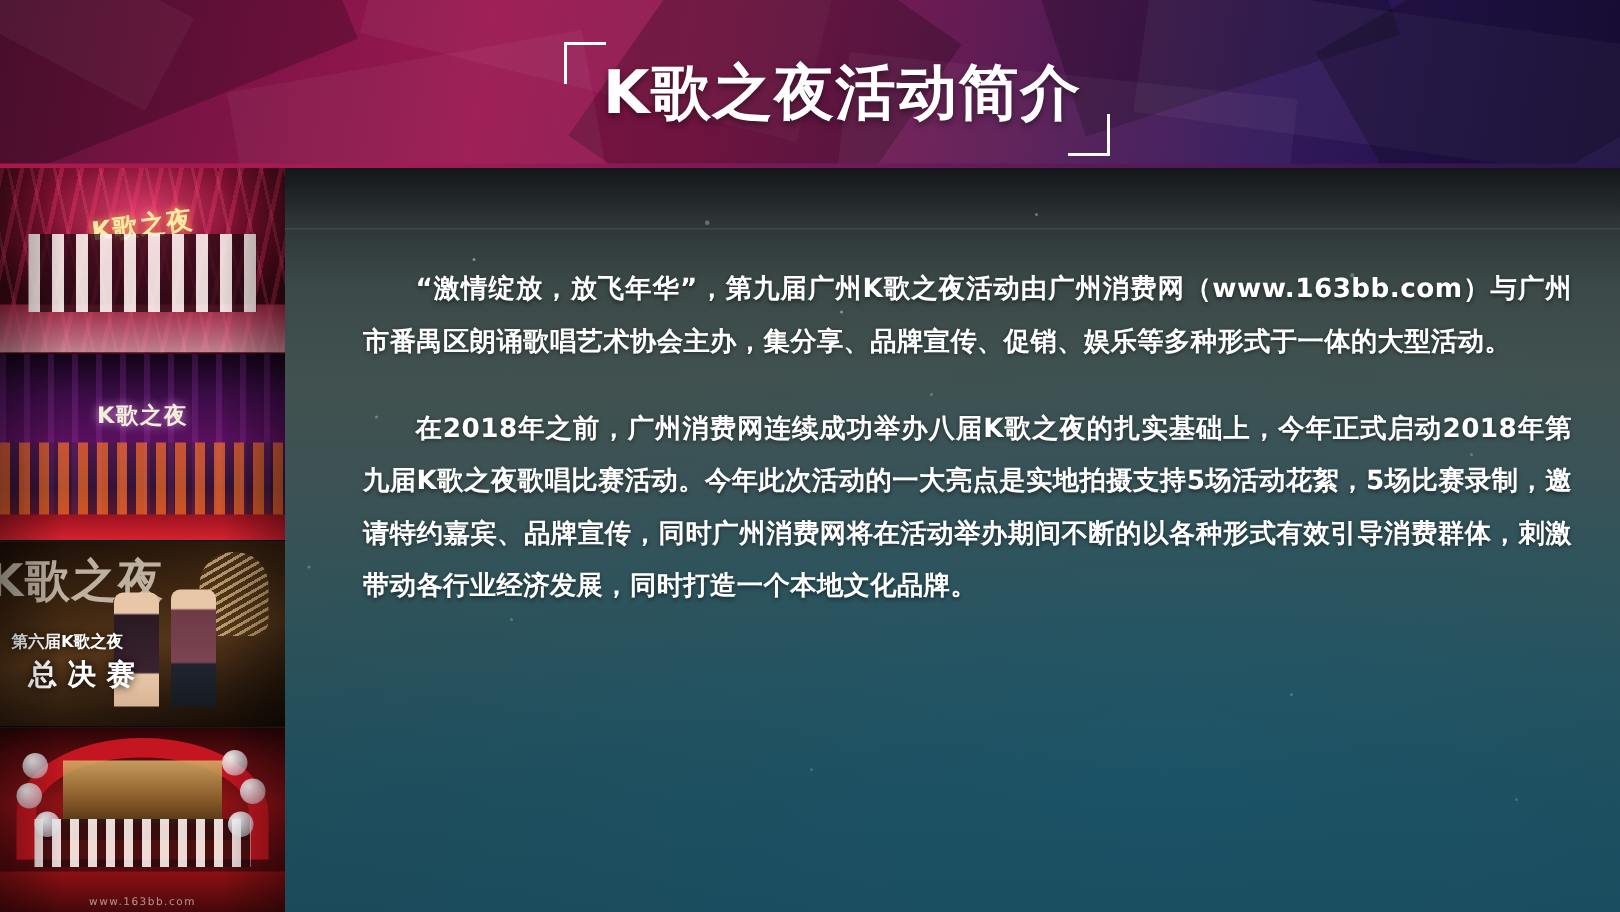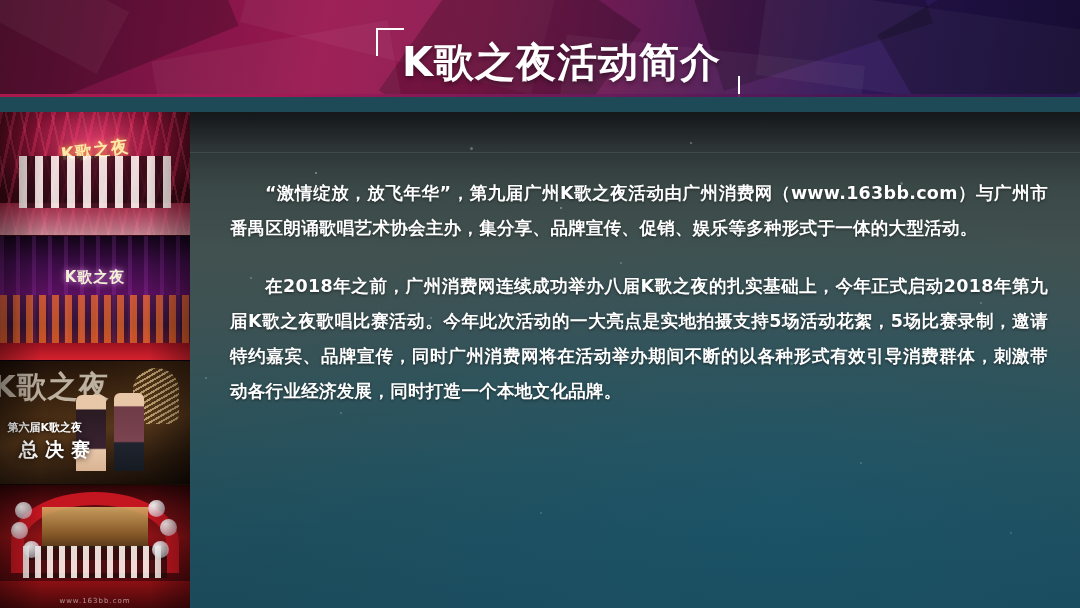--- a/index.html
+++ b/index.html
@@ -16,21 +16,21 @@
     height: 608px;
     overflow: hidden;
     background: #1e4a58;
   }
 
   
   .header {
     position: absolute;
     left: 0; top: 0;
     width: 1080px;
-    height: 97px;
+    height: 112px;
     background: linear-gradient(100deg,
         #5e1236 0%,
         #7d1446 14%,
         #9a1850 30%,
         #8c1a51 44%,
         #5c1c54 62%,
         #32185a 78%,
         #241450 90%,
         #1d1040 100%);
     overflow: hidden;
@@ -217,21 +217,21 @@
     left: 230px;
     top: 176px;
     width: 818px;
   }
   .para {
     color: #ffffff;
     font-size: 17.5px;
     font-weight: 700;
     line-height: 35px;
     text-indent: 2em;
-    margin: 0 0 23px 0;
+    margin: 0 0 23px 12px;
     text-align: justify;
     text-shadow: 0 1px 3px rgba(0,0,0,0.55);
     letter-spacing: 0.3px;
   }
   .para:last-child { margin-bottom: 0; }
 </style>
 </head>
 <body>
 
 <div class="slide">

